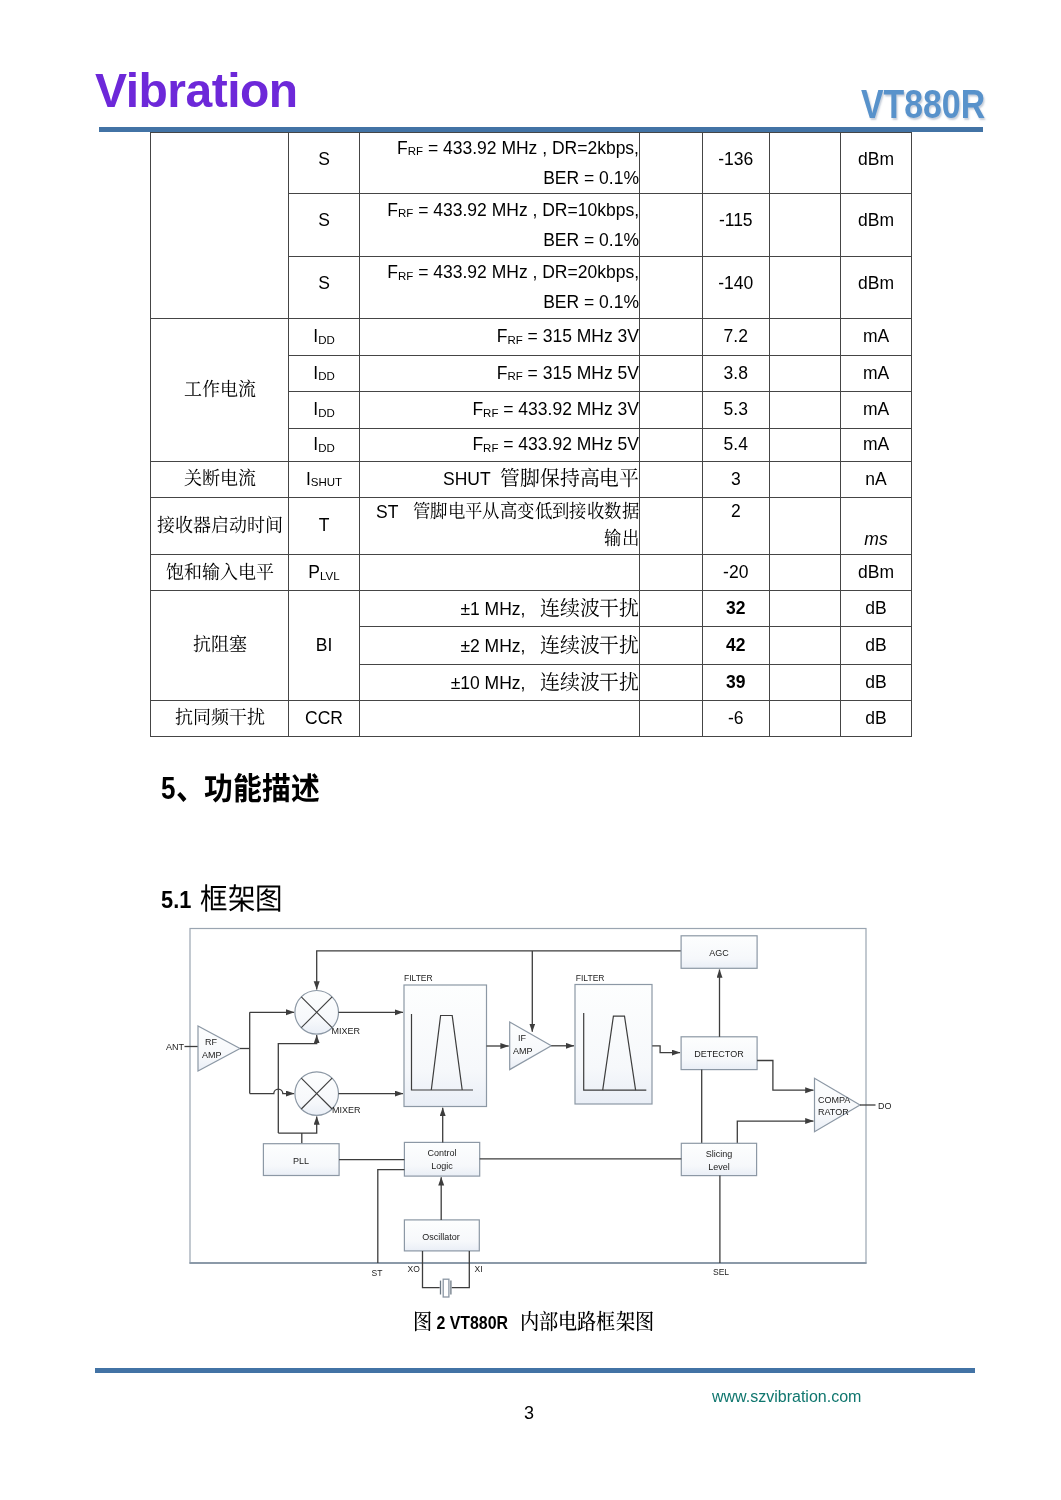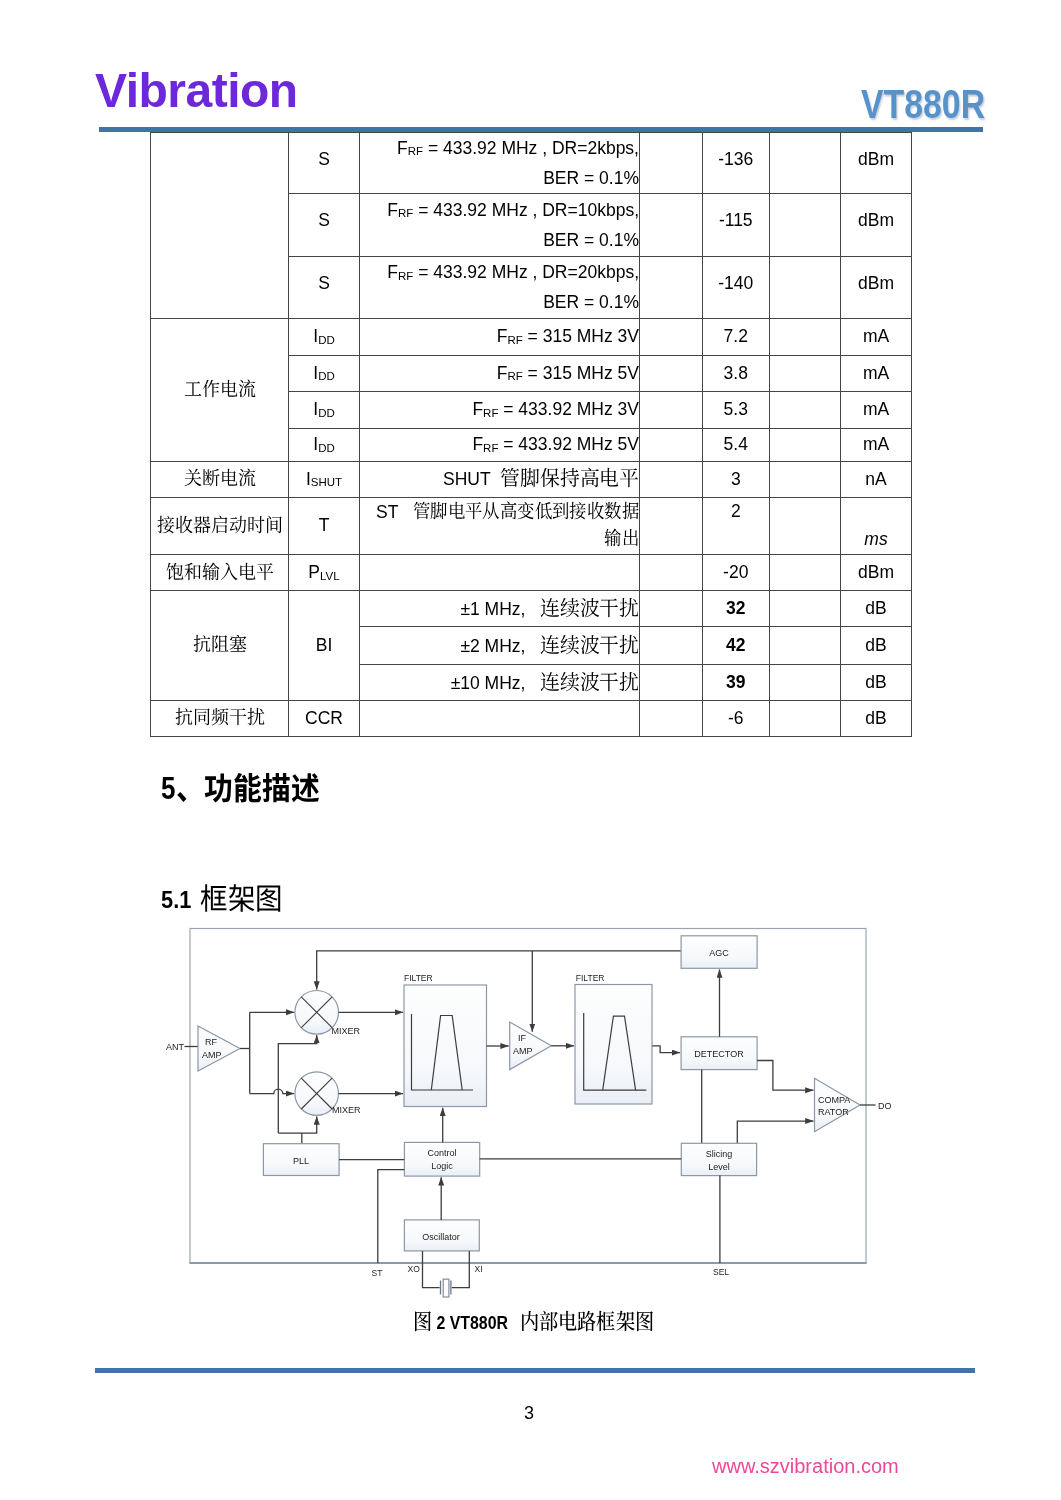--- a/index.html
+++ b/index.html
@@ -31,21 +31,21 @@
 .cap{position:absolute;left:413px;top:1310px;font-size:18.5px;font-weight:bold;white-space:nowrap;}
 .cap .cj{width:19.2px;height:22px;vertical-align:-3.2px;}
 .cap .capl{display:inline-block;width:75.5px;transform:scaleX(0.86);transform-origin:0 50%;}
 .cap .gap{display:inline-block;width:12px;}
 .diag{position:absolute;left:0;top:918px;}
 .t9{font-size:9px;fill:#222;font-family:"Liberation Sans",sans-serif;}
 .t8{font-size:8.5px;fill:#222;font-family:"Liberation Sans",sans-serif;}
 .t85{font-size:8.5px;fill:#222;font-family:"Liberation Sans",sans-serif;}
 .footline{position:absolute;left:95px;top:1368px;width:880px;height:4.5px;background:#4273a5;}
 .pageno{position:absolute;left:509px;top:1403px;width:40px;text-align:center;font-size:18px;}
-.url{position:absolute;left:712px;top:1455px;font-size:20px;color:#ec4899;}
+.url{position:absolute;left:712px;top:1388px;font-size:16px;color:#0f766e;}
 </style></head>
 <body>
 <svg style="position:absolute;width:0;height:0" aria-hidden="true">
     <symbol id="s5de5" viewBox="0 -880 1000 1000" preserveAspectRatio="none">
       <path d="M42 -34 51 -5H935C949 -5 959 -10 962 -21C925 -54 866 -100 866 -100L814 -34H532V-660H867C882 -660 892 -665 895 -676C858 -709 799 -755 799 -755L746 -690H110L119 -660H464V-34Z"></path>
     </symbol>
 <symbol id="s4f5c" viewBox="0 -880 1000 1000" preserveAspectRatio="none">
       <path d="M521 -837C469 -665 380 -496 296 -391L310 -380C377 -438 440 -517 495 -608H573V78H584C618 78 640 62 640 57V-185H914C928 -185 938 -190 941 -201C906 -233 853 -275 853 -275L806 -215H640V-400H896C910 -400 919 -405 922 -416C891 -445 839 -487 839 -487L794 -429H640V-608H940C955 -608 963 -613 966 -624C933 -655 879 -698 879 -698L829 -637H512C539 -683 563 -732 584 -782C606 -781 618 -789 622 -801ZM283 -838C225 -644 126 -452 32 -333L46 -323C94 -367 141 -420 184 -481V78H196C221 78 249 62 249 57V-527C267 -529 276 -536 279 -545L236 -561C278 -630 315 -705 346 -784C368 -782 380 -791 385 -803Z"></path>
     </symbol>
 <symbol id="s7535" viewBox="0 -880 1000 1000" preserveAspectRatio="none">

